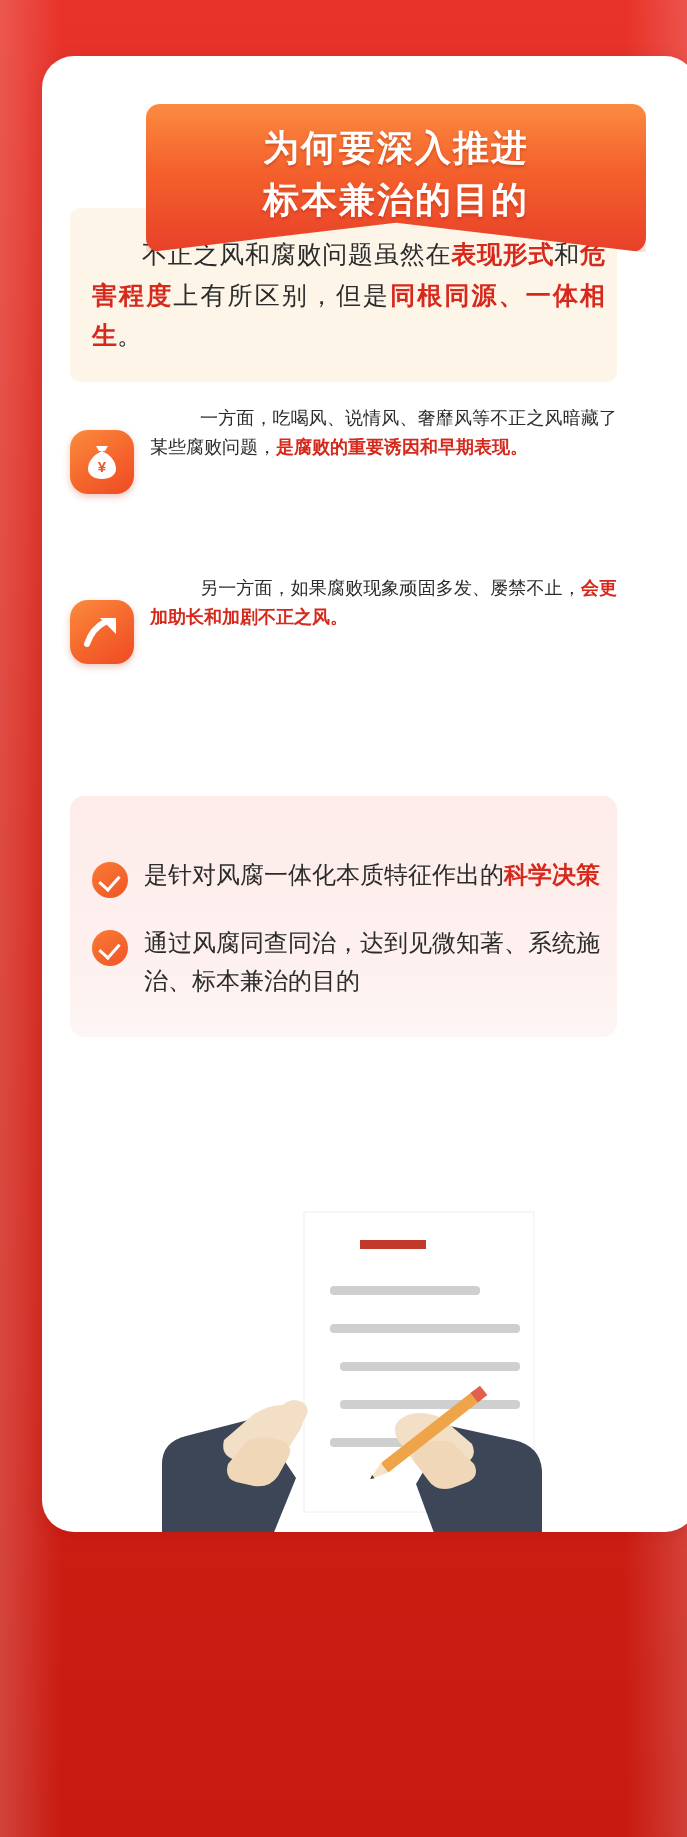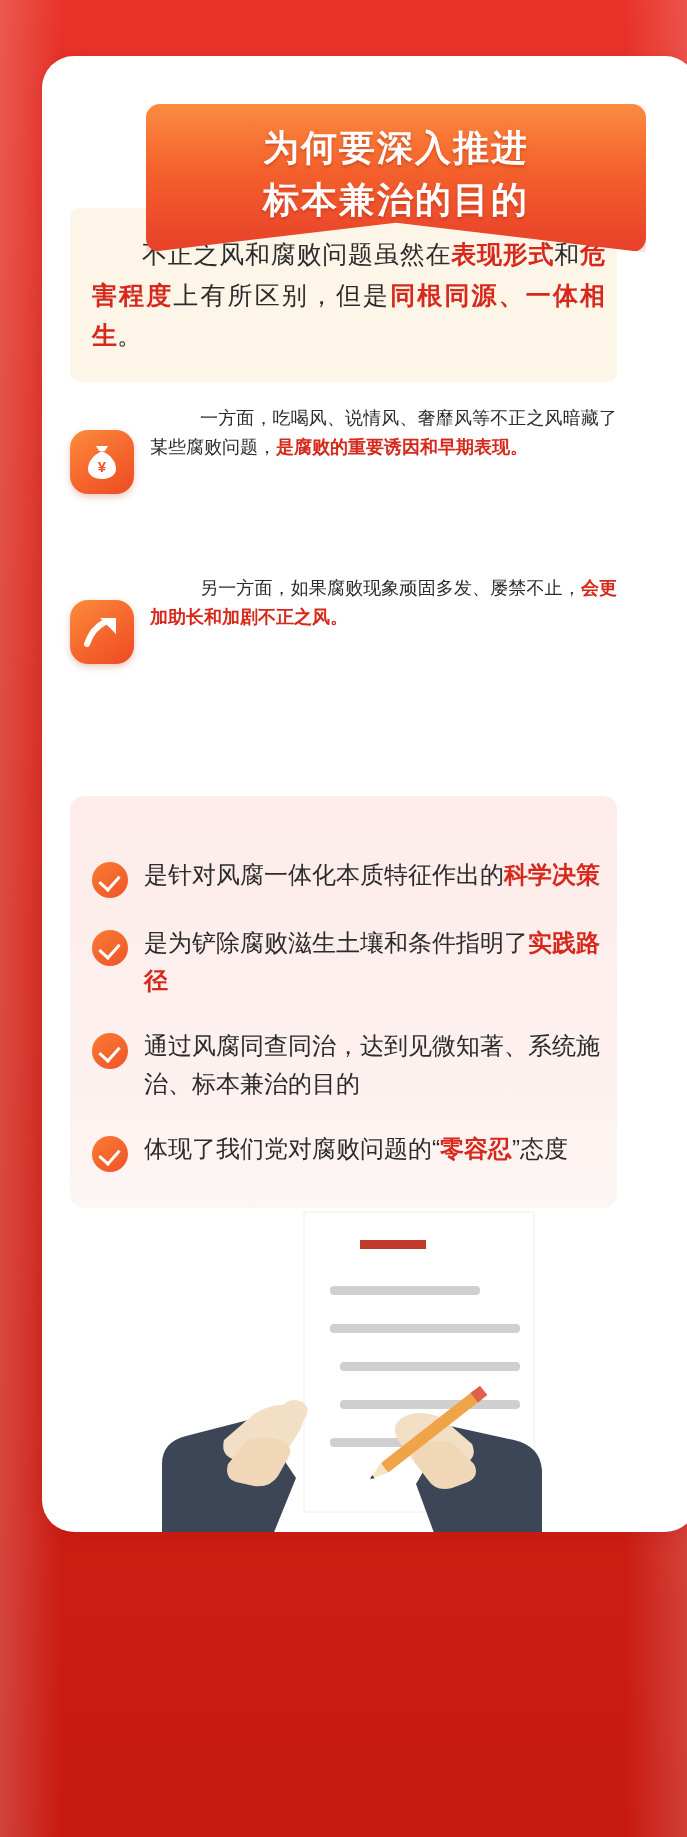--- a/index.html
+++ b/index.html
@@ -239,34 +239,26 @@
     </div>
 
 
     <div class="list-panel">
 
       <div class="li">
         <span class="check"></span>
         <span class="t"><span>是针对风腐一体化本质特征作出的</span><span class="hl">科学决策</span><span></span></span>
       </div>
 
-      <div class="li">
-        <span class="check"></span>
-        <span class="t"><span>是为铲除腐败滋生土壤和条件指明了</span><span class="hl">实践路径</span><span></span></span>
-      </div>
 
       <div class="li">
         <span class="check"></span>
         <span class="t"><span>通过风腐同查同治，达到见微知著、系统施治、标本兼治的目的</span><span class="hl"></span><span></span></span>
       </div>
 
-      <div class="li">
-        <span class="check"></span>
-        <span class="t"><span>体现了我们党对腐败问题的“</span><span class="hl">零容忍</span><span>”态度</span></span>
-      </div>
 
     </div>
 
     <div class="illo">
       <svg width="603" height="330" viewBox="0 0 603 330">
 
         <rect x="262" y="10" width="230" height="300" fill="#ffffff" stroke="#eeeeee" stroke-width="1"></rect>
         <rect x="318" y="38" width="66" height="9" fill="#c0392b"></rect>
         <rect x="288" y="84" width="150" height="9" rx="4" fill="#cfcfcf"></rect>
         <rect x="288" y="122" width="190" height="9" rx="4" fill="#cfcfcf"></rect>

